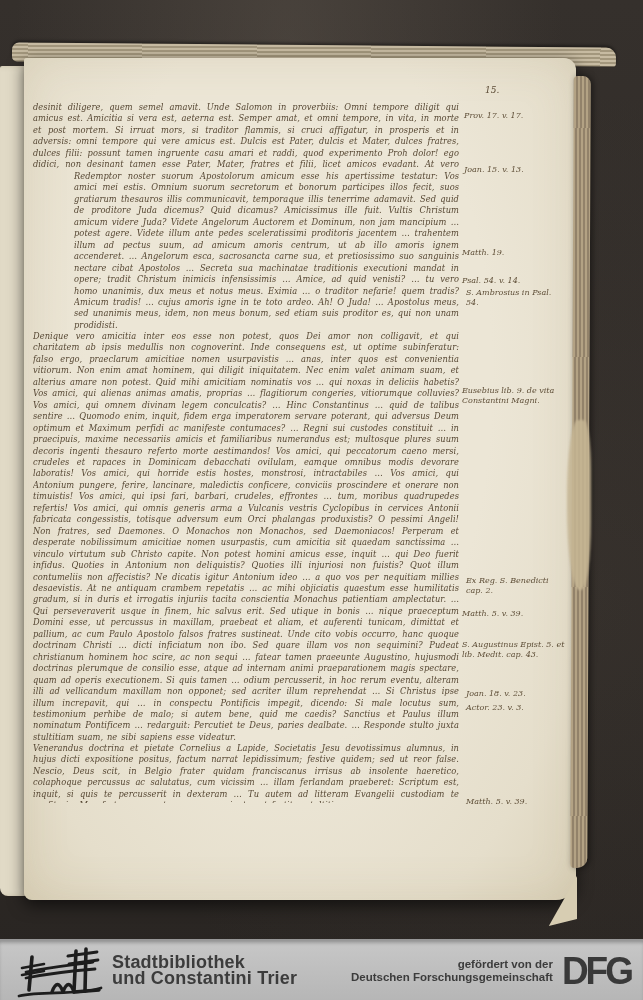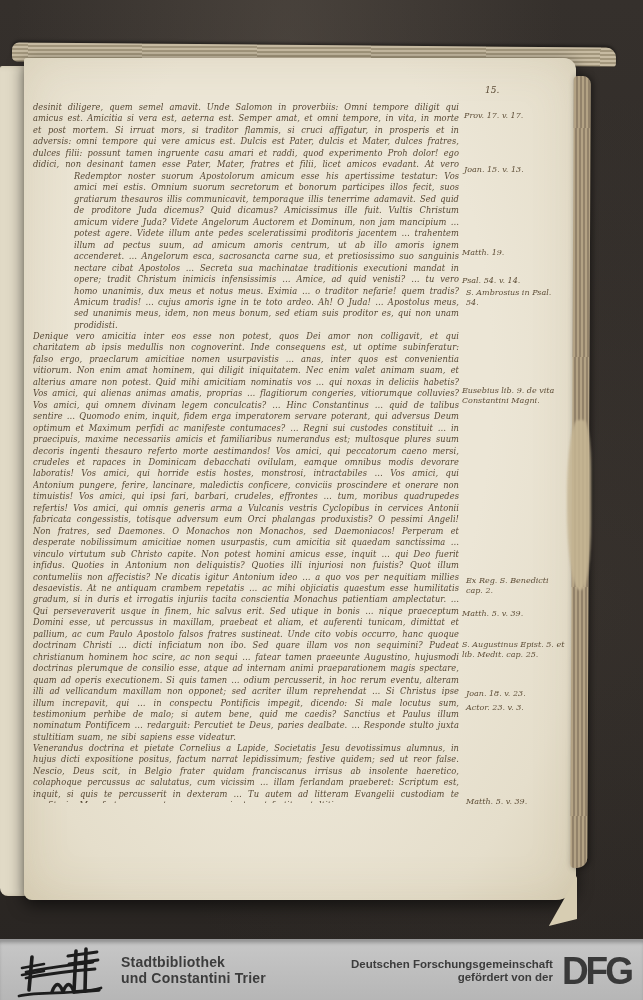--- a/index.html
+++ b/index.html
@@ -71,21 +71,21 @@
   .footer{
     position:absolute;left:0;bottom:0;width:643px;height:59px;
     background:linear-gradient(#c7c7c7,#b6b6b6);
     border-top:2px solid #979797;
     box-shadow:inset 0 3px 4px -2px rgba(0,0,0,.35);
     display:flex;align-items:center;
     font-family:"Liberation Sans", sans-serif;
   }
   .lib-logo{margin-left:13px;flex:none;}
   .lib-name{
-    margin-left:16px;font-weight:bold;font-size:14px;line-height:15.5px;
+    margin-left:7px;font-weight:bold;font-size:18px;line-height:15.5px;
     color:#3c3c3c;letter-spacing:.2px;white-space:nowrap;
   }
   .spacer{flex:1;}
   .funding{
     text-align:right;font-weight:bold;font-size:11.5px;line-height:13px;
     color:#3c3c3c;margin-right:9px;white-space:nowrap;
   }
   .dfg-mark{
     font-weight:bold;font-size:37px;letter-spacing:-3px;color:#393939;
     margin-right:12px;transform:scaleY(1.05);line-height:1;
@@ -114,21 +114,21 @@
 </div>
 
 <div class="note" style="left:464px;top:100px;margin-top:11px;">Prov. 17. v. 17.</div>
 <div class="note" style="left:464px;top:165px;">Joan. 15. v. 13.</div>
 <div class="note" style="left:462px;top:248px;">Matth. 19.</div>
 <div class="note" style="left:462px;top:276px;">Psal. 54. v. 14.</div>
 <div class="note" style="left:466px;top:288px;width:92px;font-style:italic;">S. Ambrosius in Psal. 54.</div>
 <div class="note" style="left:462px;top:386px;width:98px;">Eusebius lib. 9. de vita Constantini Magni.</div>
 <div class="note" style="left:466px;top:576px;width:94px;">Ex Reg. S. Benedicti cap. 2.</div>
 <div class="note" style="left:462px;top:609px;">Matth. 5. v. 39.</div>
-<div class="note" style="left:462px;top:640px;width:104px;">S. Augustinus Epist. 5. et lib. Medit. cap. 25.</div>
+<div class="note" style="left:462px;top:640px;width:104px;">S. Augustinus Epist. 5. et lib. Medit. cap. 43.</div>
 <div class="note" style="left:466px;top:689px;">Joan. 18. v. 23.</div>
 <div class="note" style="left:466px;top:703px;">Actor. 23. v. 3.</div>
 <div class="note" style="left:466px;top:797px;">Matth. 5. v. 39.</div>
 
 <div class="footer">
   <svg class="lib-logo" width="92" height="54" viewBox="0 0 92 54">
     <g fill="none" stroke="#1d1d1d" stroke-linecap="round">
       <path d="M19 13 L16 46" stroke-width="3.6"></path>
       <path d="M9 24 L31 20" stroke-width="2.6"></path>
       <path d="M9 31 L31 27" stroke-width="2.6"></path>
@@ -143,17 +143,17 @@
       <path d="M61 48 L86 46" stroke-width="3.4"></path>
       <path d="M6 52 C30 46 62 52 88 44" stroke-width="2.8"></path>
     </g>
   </svg>
   <div class="lib-name">
     <div>Stadtbibliothek</div>
     <div>und Constantini Trier</div>
   </div>
   <div class="spacer"></div>
   <div class="funding">
+    <div>gefördert von der</div>
     <div>Deutschen Forschungsgemeinschaft</div>
-    <div>gefördert von der</div>
   </div>
   <div class="dfg-mark">DFG</div>
 </div>
 
 </body></html>

